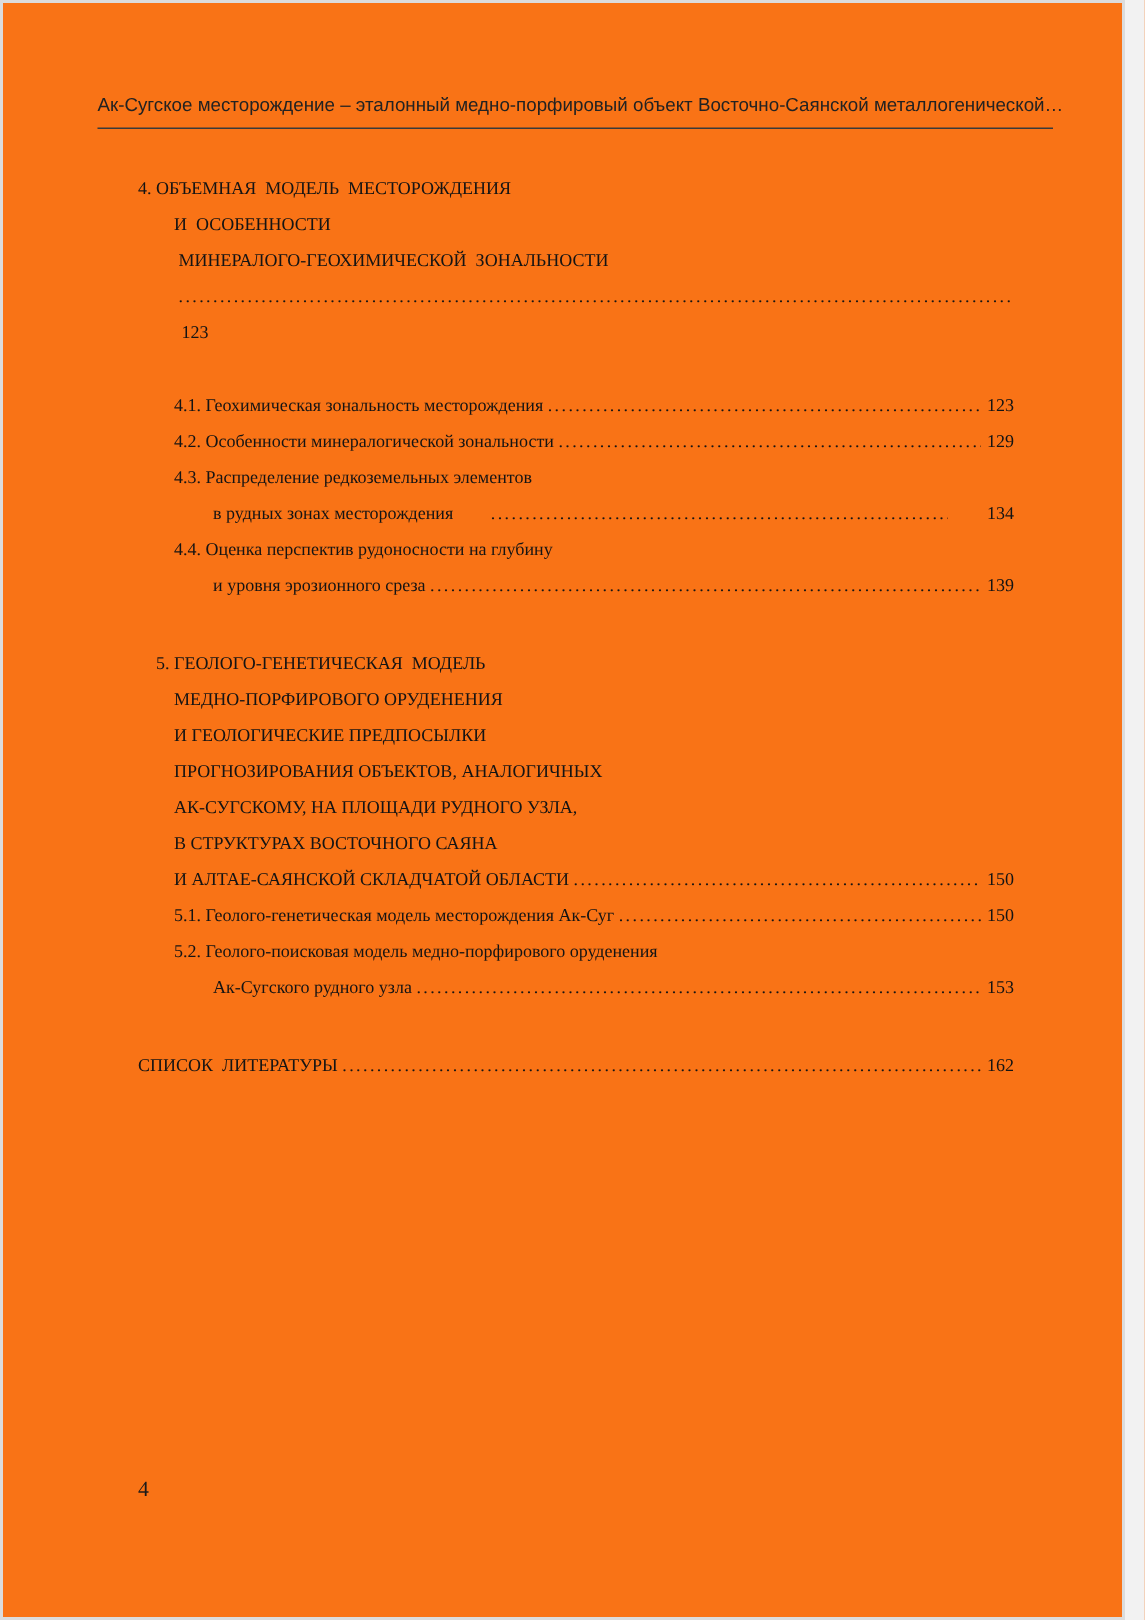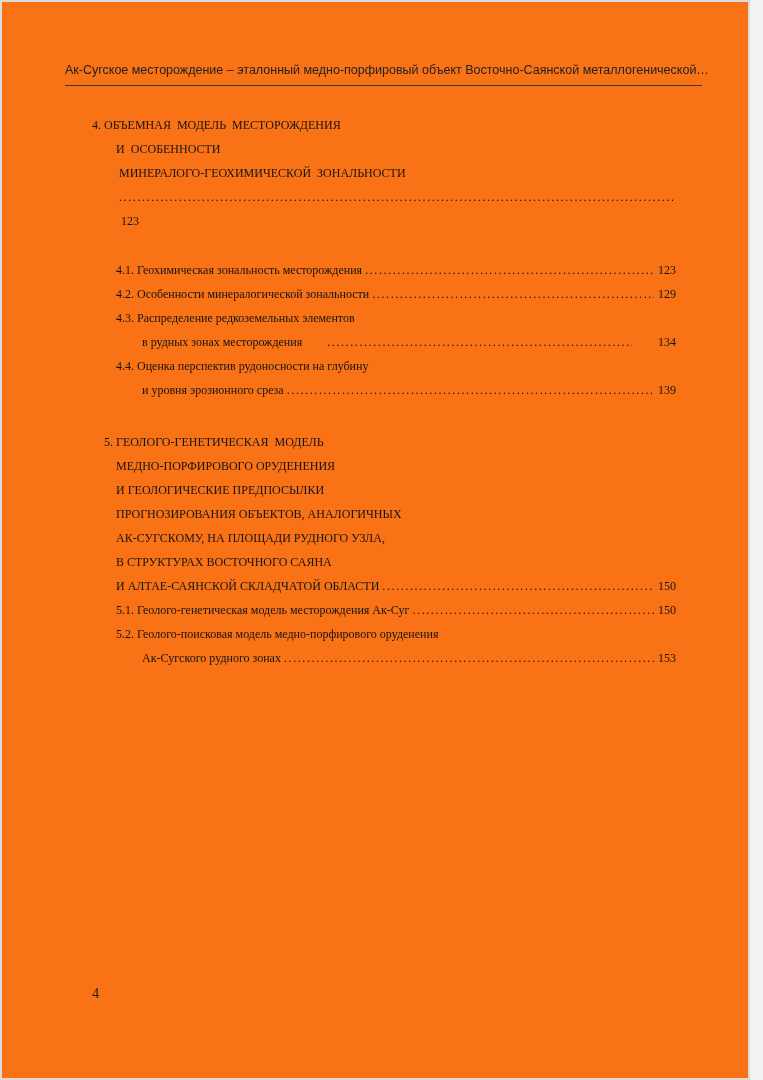--- a/index.html
+++ b/index.html
@@ -176,23 +176,30 @@
           <span class="toc-text">5.1. Геолого-генетическая модель месторождения Ак-Суг</span>
           <span class="leader"></span>
           <span class="toc-page">150</span>
         </div>
       </div>
       <div class="toc-entry">
         <div class="toc-line" style="padding-left: 24px;">
           <span class="toc-text">5.2. Геолого-поисковая модель медно-порфирового оруденения</span>
         </div>
         <div class="toc-line" style="padding-left: 50px;">
-          <span class="toc-text">Ак-Сугского рудного зонах</span>
+          <span class="toc-text">Ак-Сугского рудного узла</span>
           <span class="leader"></span>
           <span class="toc-page">153</span>
+        </div>
+      </div>
+      <div class="toc-entry gap-before">
+        <div class="toc-line" style="padding-left: 0px;">
+          <span class="toc-text">СПИСОК  ЛИТЕРАТУРЫ</span>
+          <span class="leader"></span>
+          <span class="toc-page">162</span>
         </div>
       </div>
     </main>
 
   <footer class="page-footer">
     <span>4</span>
   </footer>
 
 </div>
 

